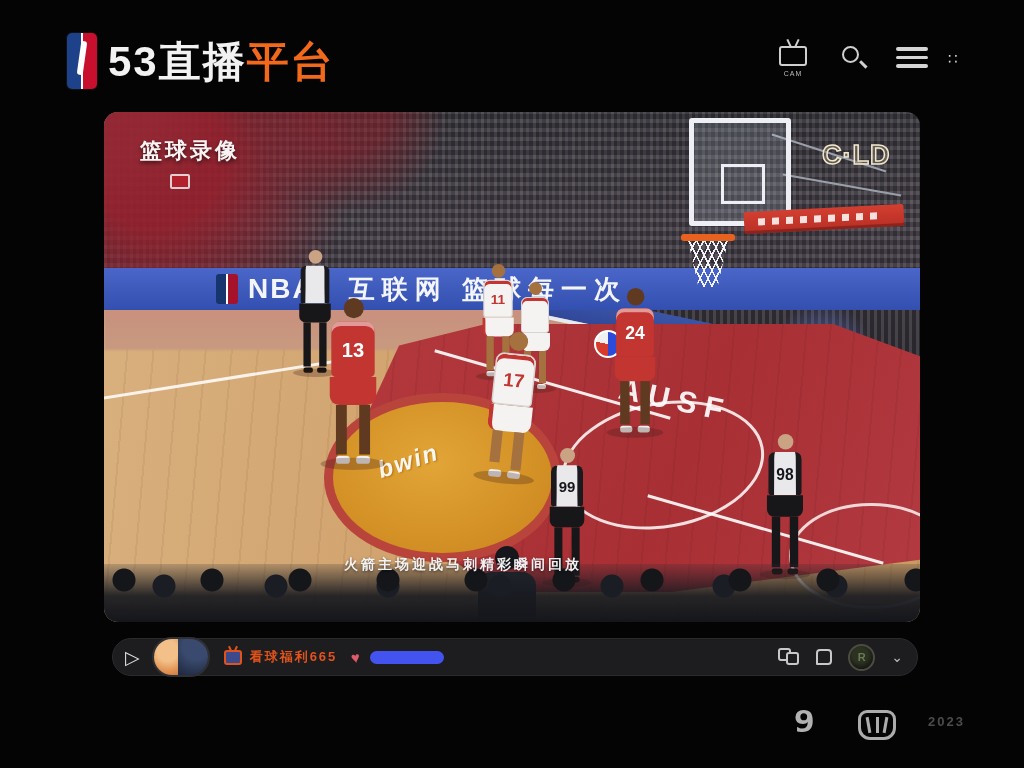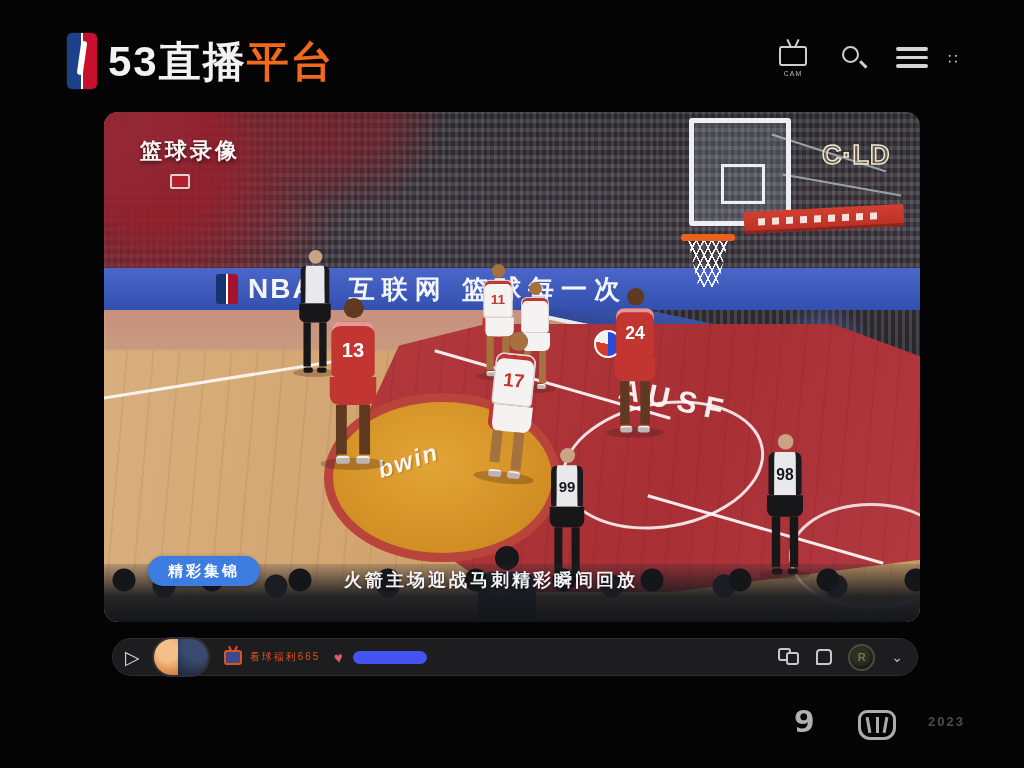--- a/index.html
+++ b/index.html
@@ -153,38 +153,38 @@
   .wm-main { position:absolute; left:36px; top:24px; z-index:8; font-size:22px; font-weight:800;
     color:#fff; letter-spacing:3px; text-shadow:0 2px 4px rgba(0,0,0,.65); opacity:.95; }
   .wm-sub { position:absolute; left:66px; top:62px; z-index:8; width:20px; height:15px;
     background:#b8222c; border:2px solid #eee; border-radius:2px; opacity:.85; }
   .wm-corner { position:absolute; left:718px; top:28px; z-index:8; font-size:27px; font-weight:800;
     color:rgba(255,246,214,.25); -webkit-text-stroke:1.5px #f3e8cc;
     text-shadow:0 0 2px rgba(0,0,0,.4); letter-spacing:1px; }
   .ov-badge { position:absolute; left:44px; top:444px; z-index:9; height:30px; padding:0 20px;
     border-radius:16px; background:#3d7ce0; color:#fff; font-size:15px; font-weight:bold;
     letter-spacing:3px; display:flex; align-items:center; box-shadow:0 1px 4px rgba(0,0,0,.3); }
-  .ov-subtitle { position:absolute; left:240px; top:456px; z-index:9; font-size:18px; font-weight:bold;
+  .ov-subtitle { position:absolute; left:240px; top:444px; z-index:9; font-size:14px; font-weight:bold;
     color:#f2f2f4; letter-spacing:3px; text-shadow:0 1px 3px rgba(0,0,0,.55); }
 
   
   .ctrlbar { position:absolute; left:112px; top:638px; width:806px; height:38px; border-radius:19px;
     background:#1d1d1f; border:1px solid #2b2b2d; display:flex; align-items:center; }
   .play-btn { margin-left:12px; font-size:19px; color:#dedede; cursor:pointer; line-height:1; }
   .avatar { margin-left:12px; width:58px; height:40px; border-radius:20px; overflow:hidden;
     border:2px solid #303034; position:relative; background:#222; }
   .avatar .a1 { position:absolute; left:0; top:0; width:34px; height:40px;
     background:radial-gradient(circle at 40% 30%, #f2c088 0 30%, #e09050 60%, #b06034); }
   .avatar .a2 { position:absolute; right:0; top:0; width:30px; height:40px;
     background:radial-gradient(circle at 60% 20%, #3a4a6e 0 35%, #27334e 70%, #1a2236); }
   .tv-badge { margin-left:14px; width:18px; height:15px; border:2px solid #e0531c; border-radius:3px;
     background:#3a4a8c; position:relative; }
   .tv-badge::before { content:""; position:absolute; left:3px; top:-6px; width:2px; height:5px; background:#e0531c; transform:rotate(-25deg); }
   .tv-badge::after  { content:""; position:absolute; right:3px; top:-6px; width:2px; height:5px; background:#e0531c; transform:rotate(25deg); }
-  .promo { margin-left:8px; font-size:10px; font-weight:400; color:#e0531c; letter-spacing:2px; }
+  .promo { margin-left:8px; font-size:13px; font-weight:700; color:#e0531c; letter-spacing:2px; }
   .lips { margin-left:14px; font-size:15px; color:#e05a6a; transform:rotate(-8deg); }
   .progress { margin-left:10px; width:74px; height:13px; border-radius:7px; background:#4353ef; cursor:pointer; }
   .ctrl-right { margin-left:auto; margin-right:14px; display:flex; align-items:center; gap:16px; }
   .cc-icon { position:relative; width:22px; height:18px; cursor:pointer; }
   .cc-icon .f1 { position:absolute; left:0; top:0; width:13px; height:13px; border:2px solid #c8c8c8; border-radius:3px; }
   .cc-icon .f2 { position:absolute; left:8px; top:4px; width:13px; height:13px; border:2px solid #c8c8c8; border-radius:3px; background:#1d1d1f; }
   .chat-icon { width:16px; height:16px; border:2px solid #c8c8c8; border-radius:4px 4px 4px 1px; cursor:pointer; }
   .orb-btn { width:27px; height:27px; border-radius:50%; border:2px solid #4c4c40; cursor:pointer;
     background:radial-gradient(circle at 45% 40%, #2c3222 0 40%, #121210 80%);
     display:flex; align-items:center; justify-content:center; color:#6a7a52; font-size:11px; font-weight:bold; }
@@ -366,21 +366,20 @@
     <div class="spectator">
       <div class="s-head"></div>
         <div class="s-body"></div>
     </div>
     <div class="bottom-crowd"></div>
 
     <div class="wm-main">篮球录像</div>
     <div class="wm-sub"></div>
     <div class="wm-corner">C·LD</div>
 
-    <div class="ov-badge">精彩集锦</div>
     <div class="ov-subtitle">火箭主场迎战马刺精彩瞬间回放</div>
   </div>
 
   <div class="ctrlbar">
     <div class="play-btn">▷</div>
     <div class="avatar">
       <div class="a1"></div>
         <div class="a2"></div>
     </div>
     <div class="tv-badge"></div>

